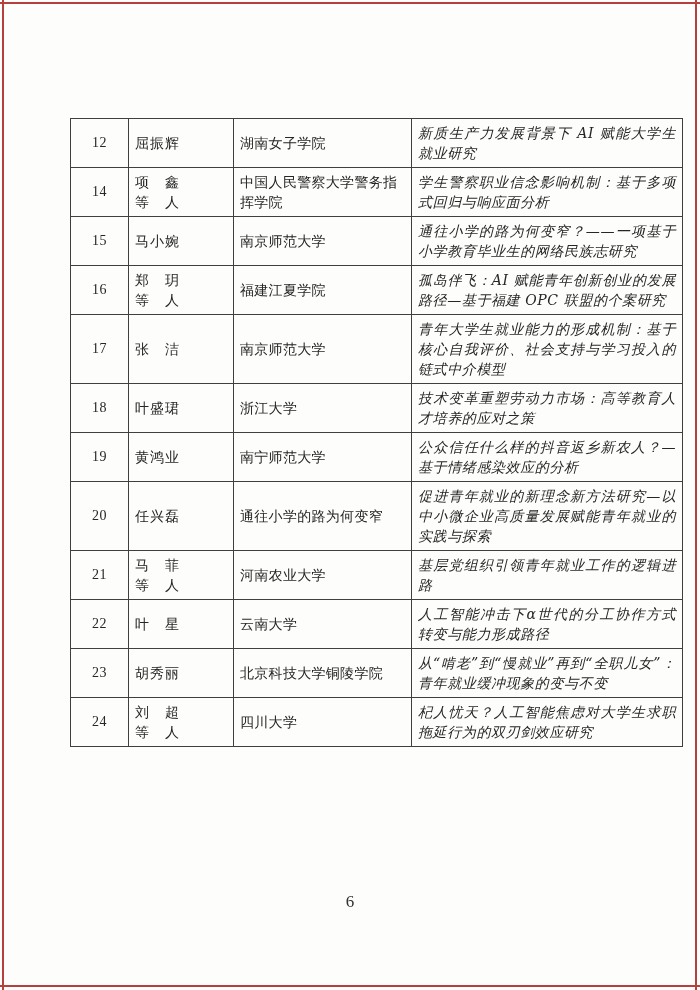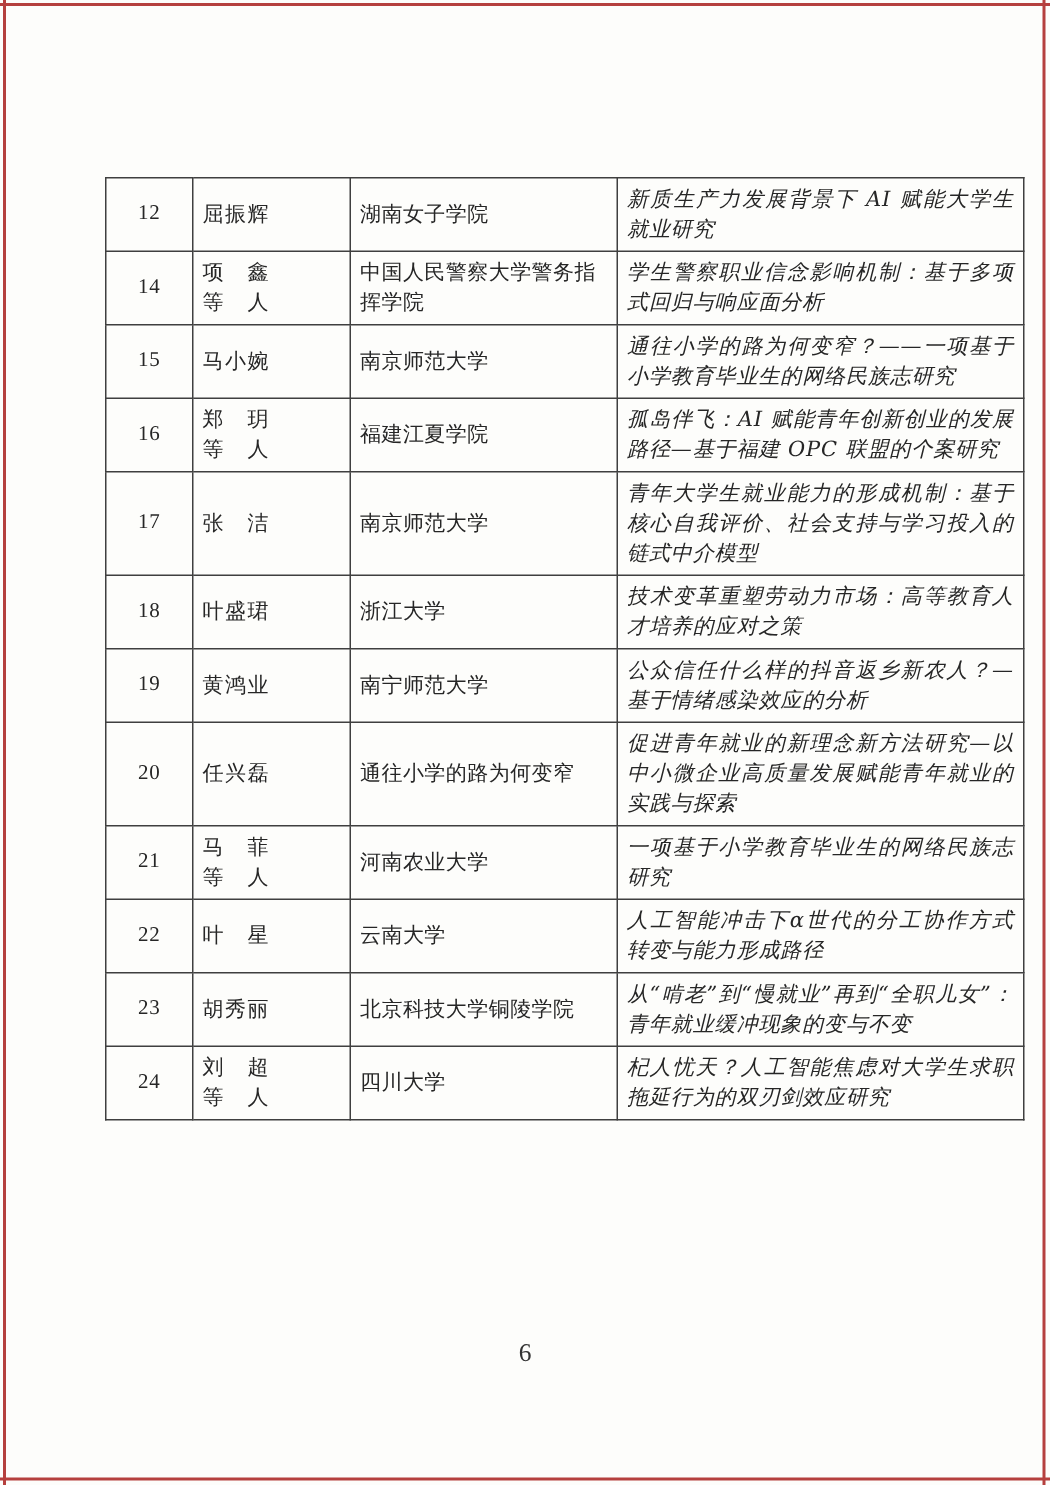--- a/index.html
+++ b/index.html
@@ -134,21 +134,21 @@
         <td class="c-no">20</td>
         <td class="c-name">任兴磊</td>
         <td class="c-inst">通往小学的路为何变窄</td>
         <td class="c-title">促进青年就业的新理念新方法研究—以中小微企业高质量发展赋能青年就业的实践与探索</td>
       </tr>
       <tr>
         <td class="c-no">21</td>
         <td class="c-name">马　菲
 等　人</td>
         <td class="c-inst">河南农业大学</td>
-        <td class="c-title">一项基于小学教育毕业生的网络民族志研究</td>
+        <td class="c-title">基层党组织引领青年就业工作的逻辑进路</td>
       </tr>
       <tr>
         <td class="c-no">22</td>
         <td class="c-name">叶　星</td>
         <td class="c-inst">云南大学</td>
         <td class="c-title">人工智能冲击下α世代的分工协作方式转变与能力形成路径</td>
       </tr>
       <tr>
         <td class="c-no">23</td>
         <td class="c-name">胡秀丽</td>

